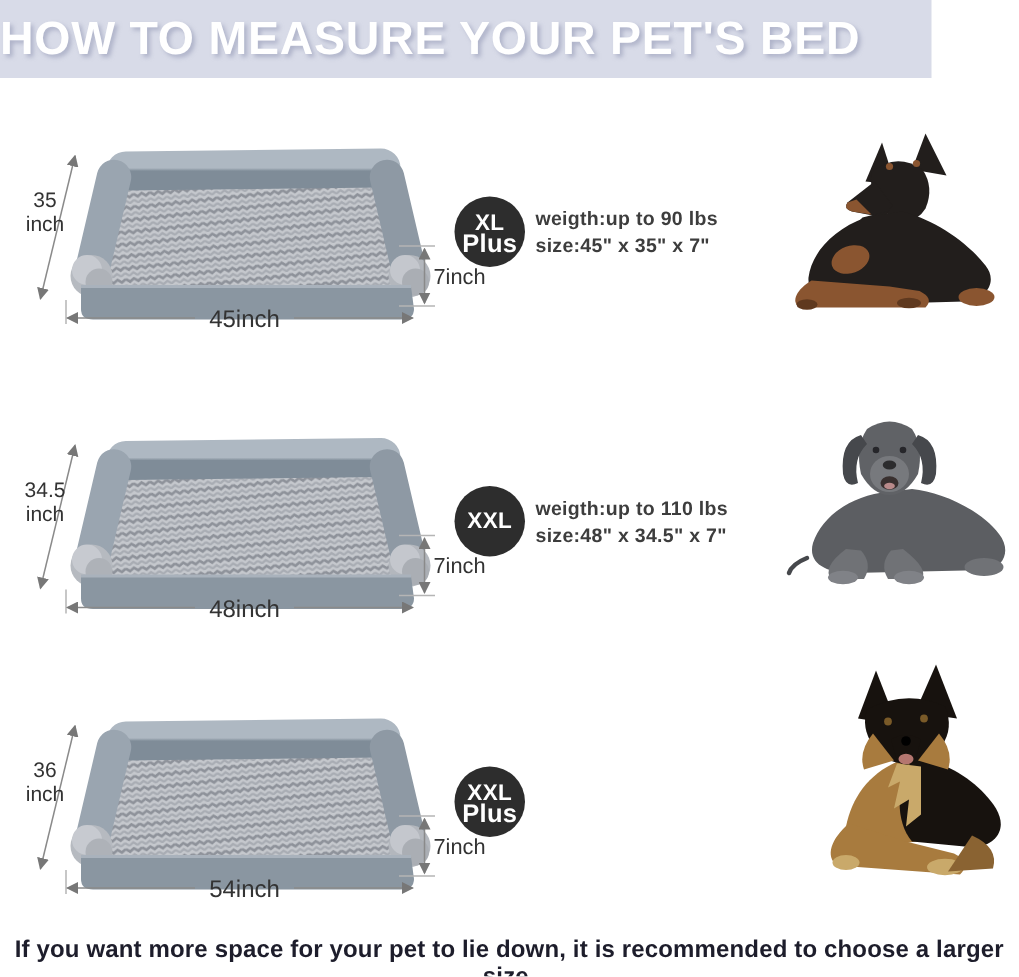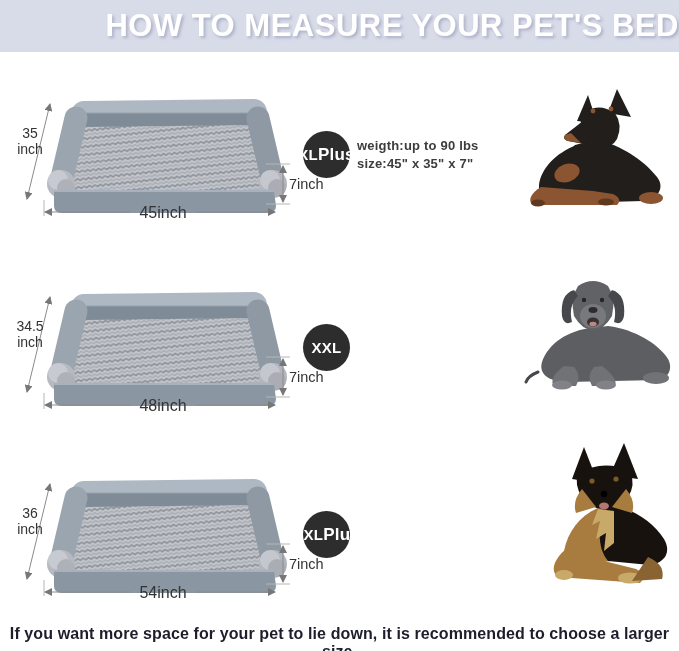--- a/index.html
+++ b/index.html
@@ -2,22 +2,22 @@
 <html><head>
 <meta charset="utf-8">
 <style>
   html,body { margin:0; padding:0; background:#ffffff; }
   .canvas {
     position:relative; width:679px; height:651px; background:#ffffff;
     font-family:"Liberation Sans", sans-serif; overflow:hidden;
   }
   
   .titlebar {
-    position:absolute; left:0; top:0; width:679px; height:52px;
-    background:#d8dbe8; display:flex; align-items:center; justify-content:flex-end;
+    position:absolute; left:0; top:0; width:621px; height:52px;
+    background:#d8dbe8; display:flex; align-items:center; justify-content:flex-start;
   }
   .titlebar .t {
     color:#ffffff; font-weight:bold; font-size:31px; letter-spacing:.5px;
     text-shadow:2px 2px 3px rgba(146,152,180,.6);
     white-space:nowrap;
   }
   
   .row { position:absolute; left:0; width:661px; height:190px; }
   #row-0 { top:60px; } #row-1 { top:253px; } #row-2 { top:440px;padding-left:28px; }
 
@@ -25,21 +25,21 @@
   .bedfig text { font-family:"Liberation Sans", sans-serif; fill:#333333; }
   .dimline { stroke:#8a8a8a; stroke-width:1; fill:none; }
   .tick    { stroke:#b5b5b5; stroke-width:1; }
   .dimtxt-w { font-size:16px; }
   .dimtxt-d { font-size:14px; }
   .dimtxt-h { font-size:14.5px; }
 
   .badge {
     position:absolute; left:303px; top:71px; width:47px; height:47px;
     border-radius:50%; background:#2d2d2d; color:#ffffff;
-    display:flex; align-items:center; justify-content:center;
+    display:flex; flex-direction:column; align-items:center; justify-content:center;
     font-weight:bold; text-align:right;
   }
   .badge .b1 { font-size:15px; line-height:15px; letter-spacing:.3px; }
   .badge .b2 { font-size:17px; line-height:13px; letter-spacing:.2px; }
 
   .specs {
     position:absolute; left:357px; top:77px;
     color:#3d3d3d; font-weight:bold; font-size:13px; line-height:18px;
     letter-spacing:.2px; white-space:nowrap;
   }
@@ -155,20 +155,24 @@
       <line class="tick" x1="258" y1="108" x2="282" y2="108"></line>
       <line class="dimline" x1="275" y1="70" x2="275" y2="106" marker-start="url(#arrS)" marker-end="url(#arrE)"></line>
       <text class="dimtxt-h" x="281" y="93">7inch</text>
     </svg>
 
     <div class="badge">
       <span class="b1">XXL</span>
       <span class="b2"></span>
     </div>
 
+    <div class="specs">
+      <div>weigth:up to 110 lbs</div>
+      <div>size:48" x 34.5" x 7"</div>
+    </div>
 
     <svg class="dog" id="dog-1" viewBox="0 0 170 136">
       <path d="M84,64 C60,66 40,80 34,98 C30,112 44,118 60,118 L150,116 C162,114 166,102 158,92 C146,76 120,64 100,62 Z" fill="#5c5e62"></path>
       <path d="M70,22 Q85,12 100,22 Q108,34 104,52 Q96,66 85,66 Q74,66 66,52 Q62,34 70,22 Z" fill="#606266"></path>
       <path d="M66,26 Q52,30 54,52 Q56,62 64,58 Q60,42 70,32 Z" fill="#46484c"></path>
       <path d="M104,26 Q118,30 116,52 Q114,62 106,58 Q110,42 100,32 Z" fill="#46484c"></path>
       <ellipse cx="85" cy="52" rx="13" ry="12" fill="#77797d"></ellipse>
       <ellipse cx="85" cy="46" rx="4.5" ry="3" fill="#2c2c2e"></ellipse>
       <ellipse cx="85" cy="58" rx="6" ry="4.5" fill="#39302f"></ellipse>
       <ellipse cx="85" cy="60" rx="3.6" ry="2.2" fill="#b98a8a"></ellipse>

